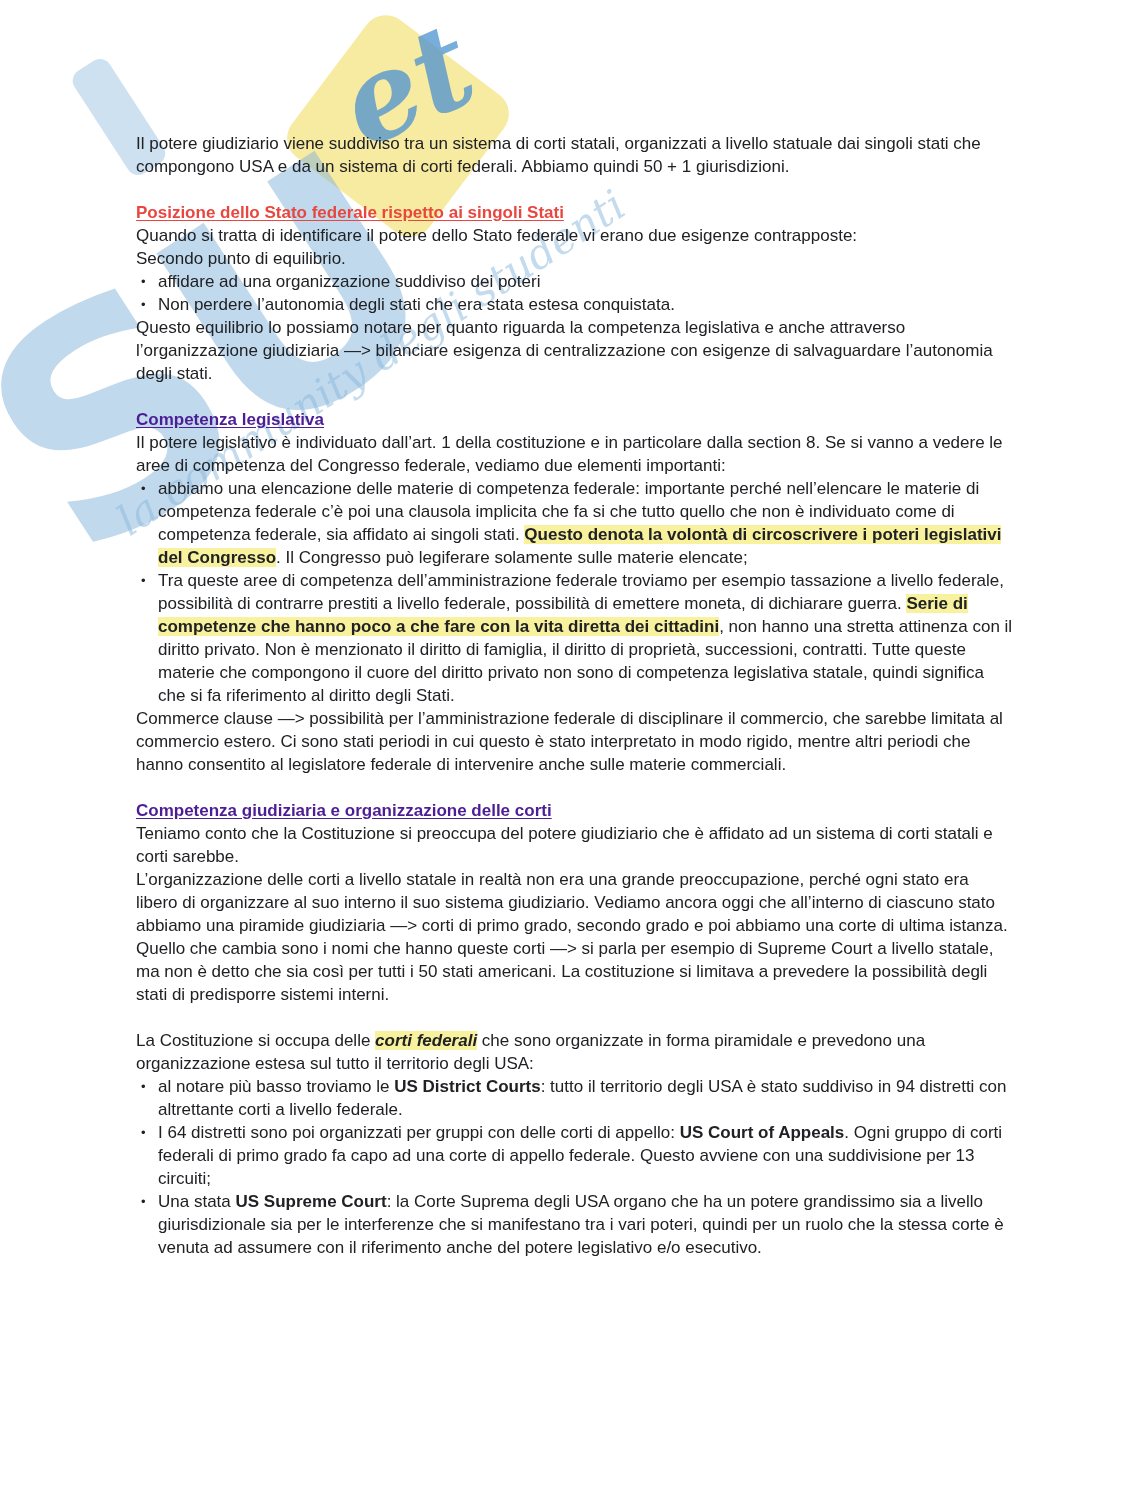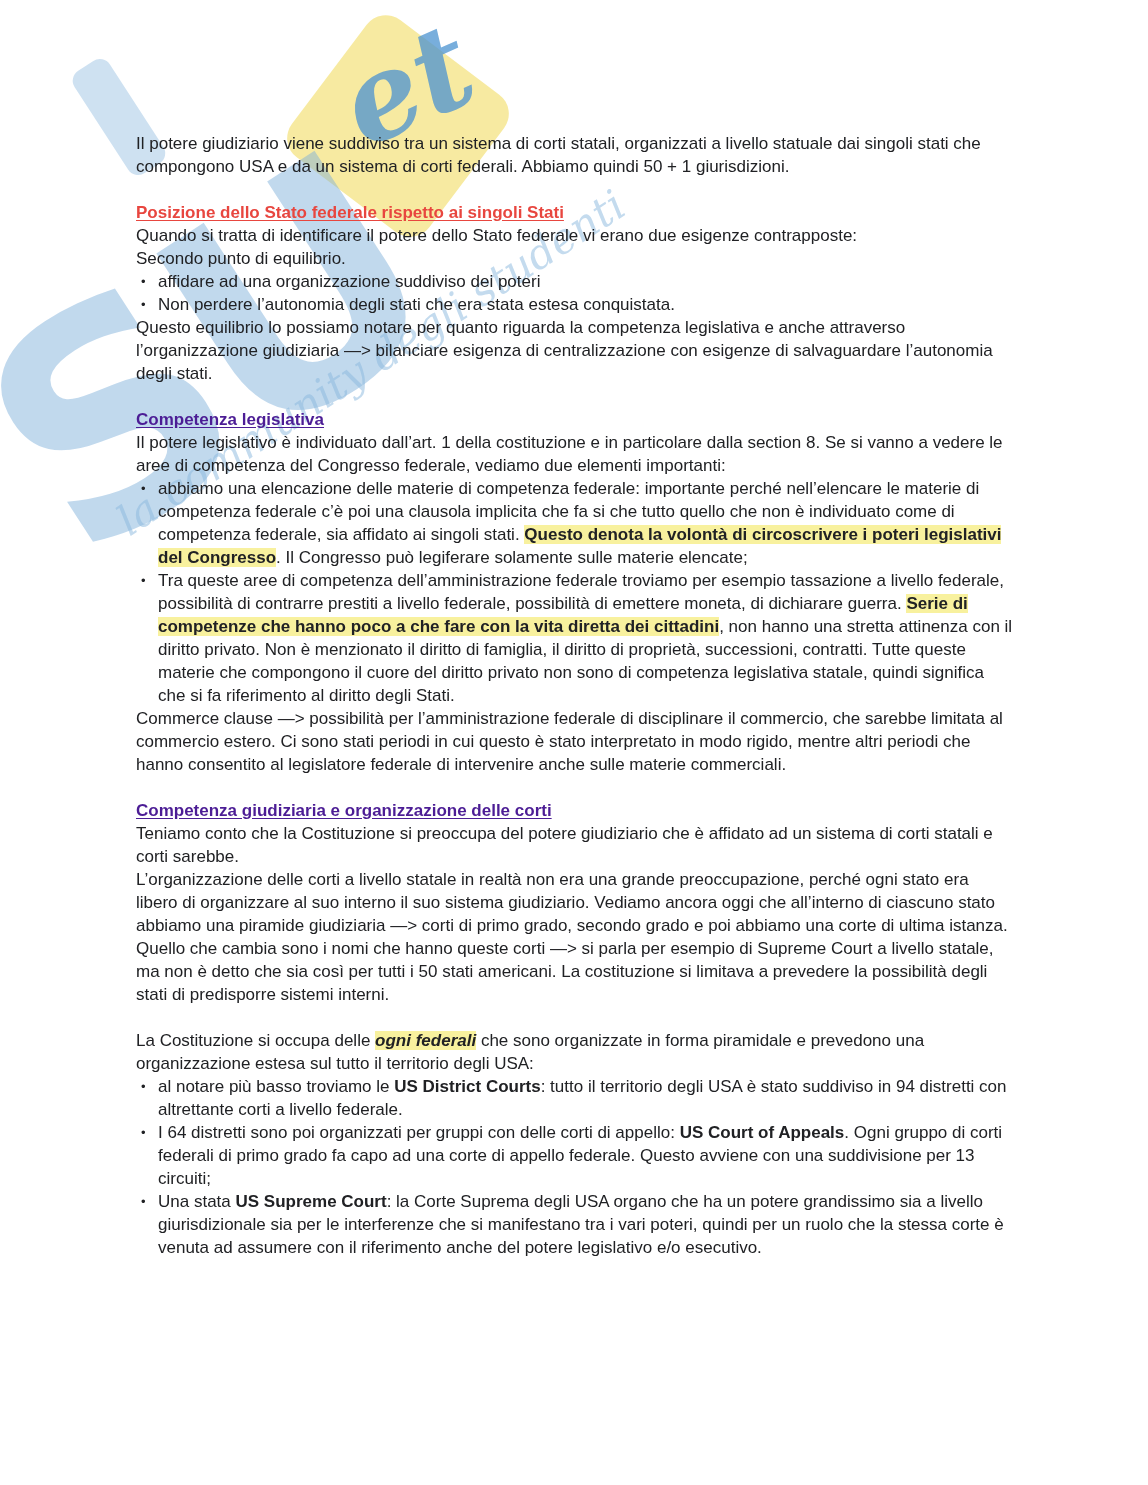--- a/index.html
+++ b/index.html
@@ -105,21 +105,21 @@
         <span>Tra queste aree di competenza dell’amministrazione federale troviamo per esempio tassazione a livello federale, possibilità di contrarre prestiti a livello federale, possibilità di emettere moneta, di dichiarare guerra. </span><span class="hl strong ul">Serie di competenze che hanno poco a che fare con la vita diretta dei cittadini</span><span>, non hanno una stretta attinenza con il diritto privato. Non è menzionato il diritto di famiglia, il diritto di proprietà, successioni, contratti. Tutte queste materie che compongono il cuore del diritto privato non sono di competenza legislativa statale, quindi significa che si fa riferimento al diritto degli Stati.</span>
       </li>
     </ul>
     <p class="mb">Commerce clause —&gt; possibilità per l’amministrazione federale di disciplinare il commercio, che sarebbe limitata al commercio estero. Ci sono stati periodi in cui questo è stato interpretato in modo rigido, mentre altri periodi che hanno consentito al legislatore federale di intervenire anche sulle materie commerciali.</p>
 
     <h2 class="blue">Competenza giudiziaria e organizzazione delle corti</h2>
     <p>Teniamo conto che la Costituzione si preoccupa del potere giudiziario che è affidato ad un sistema di corti statali e corti sarebbe.</p>
     <p class="mb">L’organizzazione delle corti a livello statale in realtà non era una grande preoccupazione, perché ogni stato era libero di organizzare al suo interno il suo sistema giudiziario. Vediamo ancora oggi che all’interno di ciascuno stato abbiamo una piramide giudiziaria —&gt; corti di primo grado, secondo grado e poi abbiamo una corte di ultima istanza. Quello che cambia sono i nomi che hanno queste corti —&gt; si parla per esempio di Supreme Court a livello statale, ma non è detto che sia così per tutti i 50 stati americani. La costituzione si limitava a prevedere la possibilità degli stati di predisporre sistemi interni.</p>
 
     <p>
-      <span>La Costituzione si occupa delle </span><span class="hl strong em">ogni federali</span><span> che sono organizzate in forma piramidale e prevedono una organizzazione estesa sul tutto il territorio degli USA:</span>
+      <span>La Costituzione si occupa delle </span><span class="hl strong em">corti federali</span><span> che sono organizzate in forma piramidale e prevedono una organizzazione estesa sul tutto il territorio degli USA:</span>
     </p>
     <ul class="bullets">
       <li>
         <span>al notare più basso troviamo le </span><span class="strong ul">US District Courts</span><span>: tutto il territorio degli USA è stato suddiviso in 94 distretti con altrettante corti a livello federale.</span>
       </li>
       <li>
         <span>I 64 distretti sono poi organizzati per gruppi con delle corti di appello: </span><span class="strong ul">US Court of Appeals</span><span>. Ogni gruppo di corti federali di primo grado fa capo ad una corte di appello federale. Questo avviene con una suddivisione per 13 circuiti;</span>
       </li>
       <li>
         <span>Una stata </span><span class="strong ul">US Supreme Court</span><span>: la Corte Suprema degli USA organo che ha un potere grandissimo sia a livello giurisdizionale sia per le interferenze che si manifestano tra i vari poteri, quindi per un ruolo che la stessa corte è venuta ad assumere con il riferimento anche del potere legislativo e/o esecutivo.</span>

